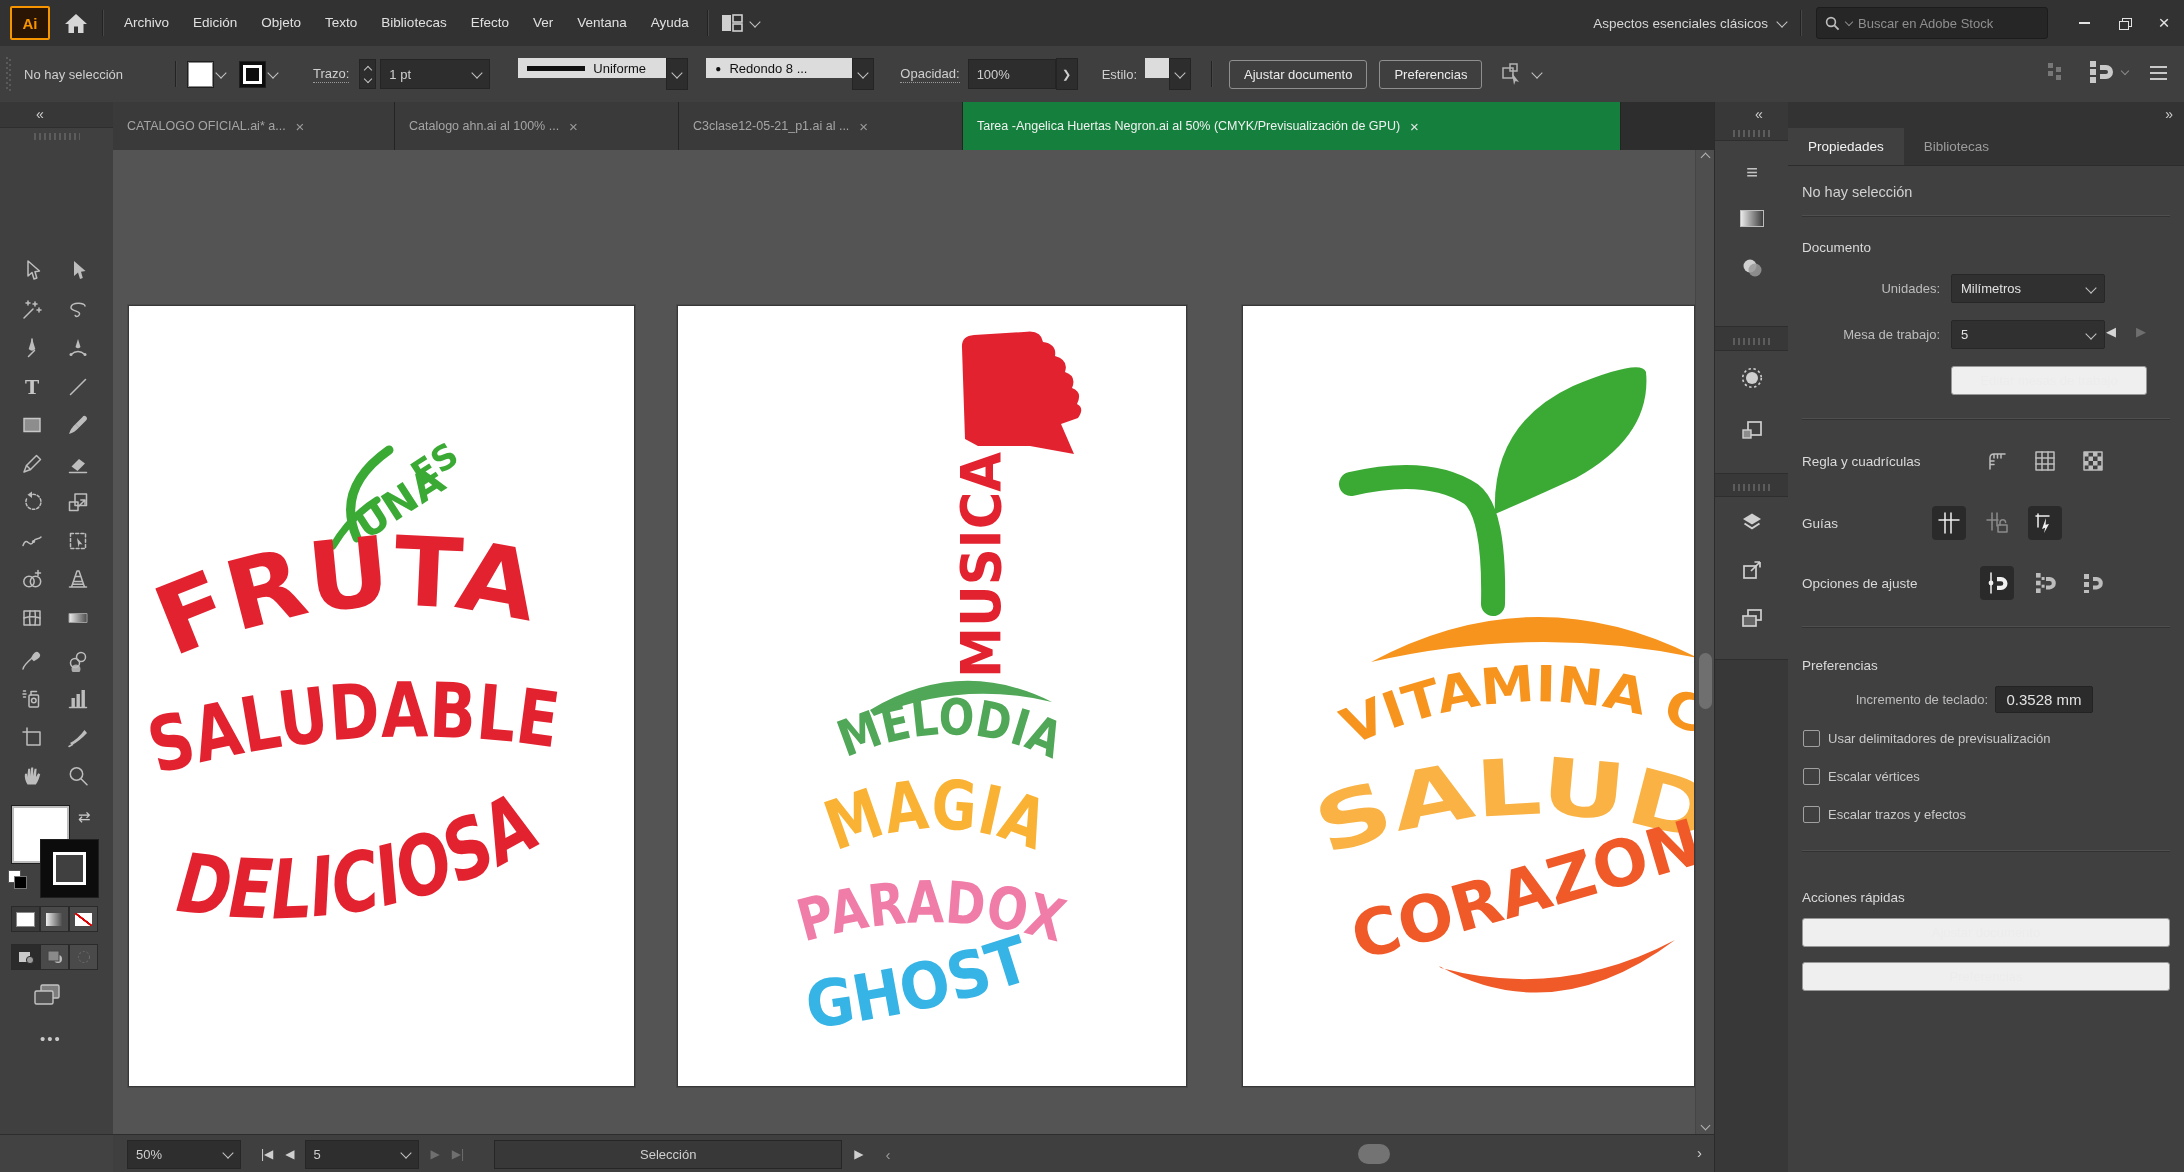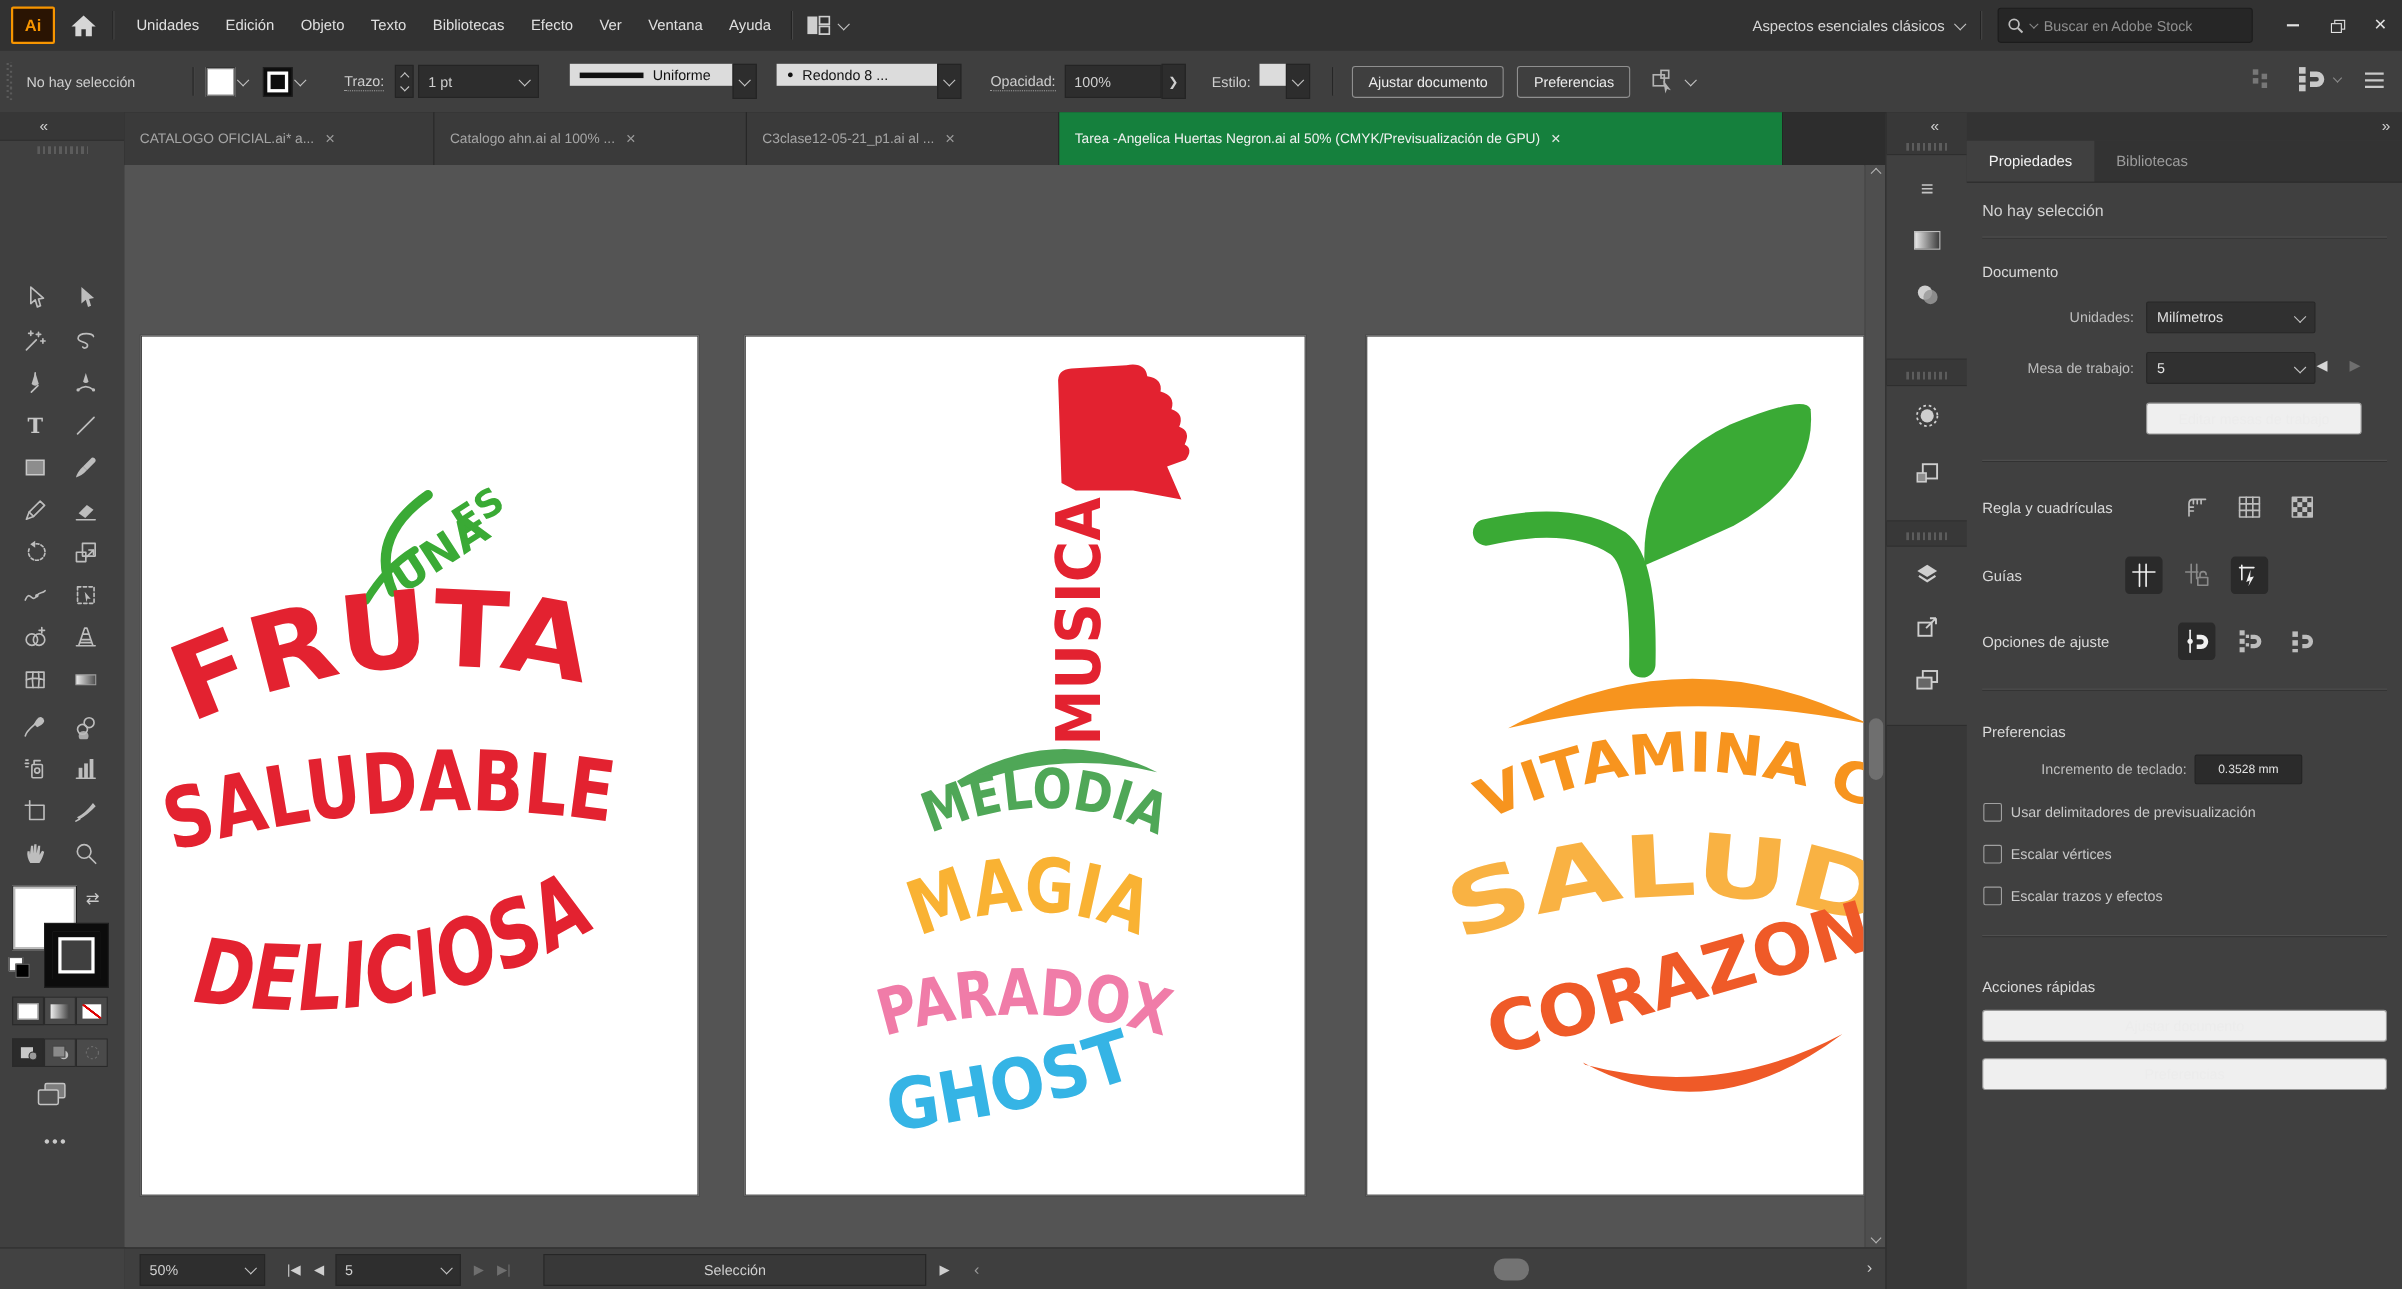--- a/index.html
+++ b/index.html
@@ -75,21 +75,21 @@
   .props{left:1788px;top:102px;width:396px;height:1070px;background:#404040}
   .props-head{position:absolute;left:0;top:0;width:396px;height:26px;background:#333}
   .ptabs{position:absolute;left:0;top:26px;width:396px;height:37px;background:#333;display:flex;align-items:stretch;border-bottom:1px solid #2c2c2c}
   .ptab{display:flex;align-items:center;padding:0 20px;font-size:13.5px;color:#9c9c9c}
   .ptab.active{background:#404040;color:#f2f2f2}
   .plabel{position:absolute;font-size:13px;color:#bdbdbd}
   .psection{position:absolute;font-size:13.5px;color:#d9d9d9}
   .psep{position:absolute;left:14px;width:368px;height:1px;background:#4f4f4f;box-shadow:0 1px 0 #323232}
   .pselect{position:absolute;height:27px;background:#303030;border:1px solid #272727;border-radius:2px;display:flex;align-items:center;padding:0 9px;font-size:13px;color:#e2e2e2}
   .pselect .chev{margin-left:auto}
-  .pfield{position:absolute;height:25px;background:#2b2b2b;border:1px solid #232323;border-radius:2px;display:flex;align-items:center;justify-content:center;font-size:11px;color:#e2e2e2}
+  .pfield{position:absolute;height:25px;background:#2b2b2b;border:1px solid #232323;border-radius:2px;display:flex;align-items:center;justify-content:center;font-size:15px;color:#e2e2e2}
   .pbtn{position:absolute;height:29px;border:1px solid #979797;border-radius:3px;display:flex;align-items:center;justify-content:center;font-size:13px;color:#ececec}
   .picon{position:absolute;width:34px;height:34px;display:flex;align-items:center;justify-content:center;border-radius:4px}
   .picon svg{width:26px;height:26px}
   .picon.on{background:#2a2a2a}
   .pstroke{stroke:#bdbdbd;stroke-width:1.5;fill:none;stroke-linecap:round;stroke-linejoin:round}
   .pstroke.lit{stroke:#f0f0f0}
   .pstroke.dim{stroke:#8a8a8a}
   .checkbox{position:absolute;width:15px;height:15px;border:1px solid #a0a0a0;border-radius:2px;background:transparent}
   .cbl{position:absolute;font-size:13px;color:#c9c9c9}
   
@@ -111,21 +111,21 @@
 
   <div class="abs menubar">
     <div class="ai-badge">Ai</div>
     <div style="margin-left:14px;display:flex;align-items:center">
       <svg width="24" height="22" viewBox="0 0 24 22">
           <path d="M12 2 L23 12 H19.5 V21 H14 V14.5 H10 V21 H4.5 V12 H1 Z" fill="#d6d6d6"></path>
         </svg>
     </div>
     <div class="vdiv" style="margin-left:14px"></div>
     <div style="display:flex;margin-left:8px">
-      <div class="menu-item">Unidades</div>
+      <div class="menu-item">Archivo</div>
       <div class="menu-item">Edición</div>
       <div class="menu-item">Objeto</div>
       <div class="menu-item">Texto</div>
       <div class="menu-item">Bibliotecas</div>
       <div class="menu-item">Efecto</div>
       <div class="menu-item">Ver</div>
       <div class="menu-item">Ventana</div>
       <div class="menu-item">Ayuda</div>
     </div>
     <div class="vdiv" style="margin-left:6px"></div>

